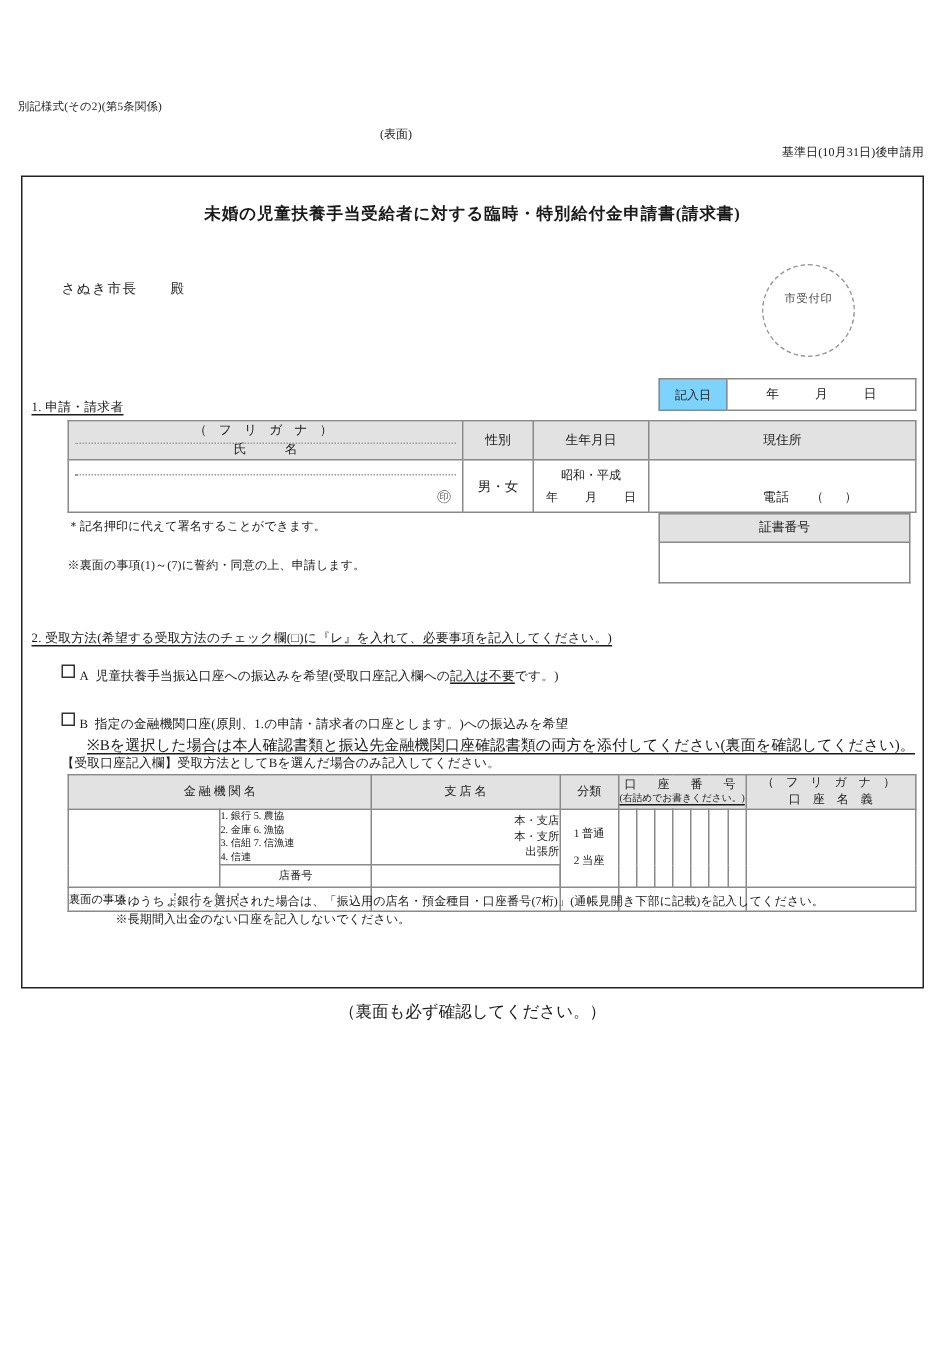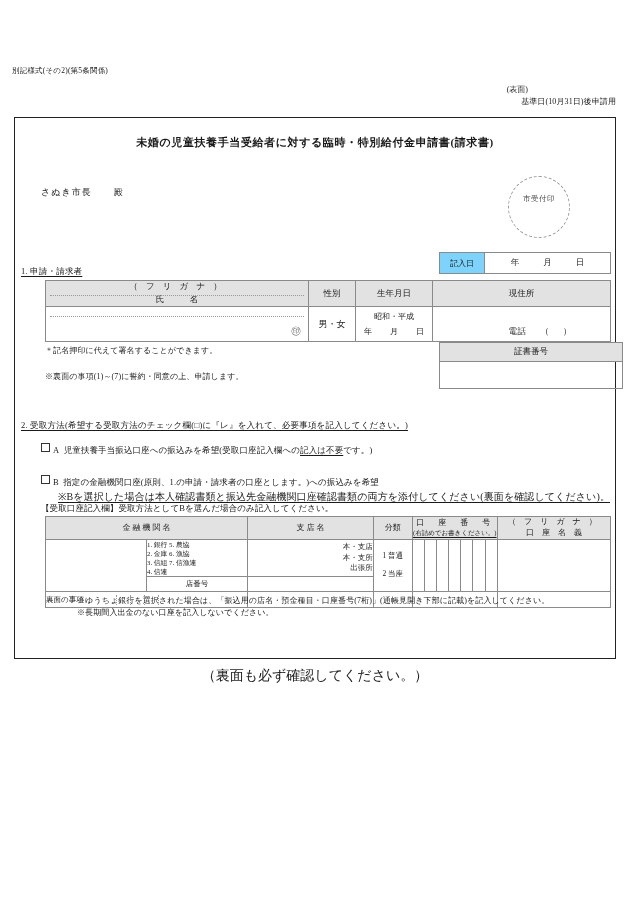--- a/index.html
+++ b/index.html
@@ -6,21 +6,21 @@
   body{
     width:630px;height:911px;
     font-family:"Liberation Serif","DejaVu Serif",serif;
     color:#1a1a1a;
     -webkit-font-smoothing:none;
   }
   .page{position:relative;width:630px;height:911px;overflow:hidden;}
 
   
   .doc-code{position:absolute;left:12px;top:66px;font-size:7.5px;letter-spacing:.2px;}
-  .side-label{position:absolute;left:0;top:84px;width:528px;text-align:right;font-size:8px;}
+  .side-label{position:absolute;left:0;top:84px;width:528px;text-align:center;font-size:8px;}
   .basis-note{position:absolute;right:14px;top:96px;font-size:8px;letter-spacing:.1px;}
 
   
   .frame{
     position:absolute;left:14px;top:117px;
     width:602px;height:542px;
     border:1.6px solid #222;
     box-sizing:border-box;
     background:#fff;
   }
@@ -84,21 +84,21 @@
   .addr-cell{position:relative;}
   .tel{position:absolute;right:38px;bottom:3px;font-size:8.5px;letter-spacing:.5px;}
   .tel .paren{margin-left:14px;letter-spacing:14px;}
 
   
   .note{position:absolute;font-size:8px;letter-spacing:.1px;white-space:nowrap;}
   #note1{left:30px;top:227px;}
   #note2{left:30px;top:253px;}
 
   
-  .shosho{position:absolute;left:424px;top:224px;width:184px;}
+  .shosho{position:absolute;left:424px;top:224px;width:168px;}
   .shosho .h{
     height:20px;background:#e2e2e2;border:1px solid #8a8a8a;
     display:flex;align-items:center;justify-content:center;font-size:8.5px;box-sizing:border-box;
   }
   .shosho .b{height:27px;border:1px solid #8a8a8a;border-top:none;box-sizing:border-box;}
 
   
   .opt{position:absolute;font-size:8.5px;white-space:nowrap;letter-spacing:.1px;}
   #optA{left:26px;top:325px;}
   #optB{left:26px;top:357px;}
@@ -119,21 +119,21 @@
   .kinban{font-size:7.5px;white-space:nowrap;padding-left:2px;}
   .digit{width:11px;}
   .tenban{font-size:7.5px;text-align:center;}
   .acc-name{position:relative;height:44px;}
 
   
   .fnote{position:absolute;font-size:8px;white-space:nowrap;letter-spacing:.1px;}
   #fn1{left:62px;top:477px;}
   #fn2{left:62px;top:489px;}
 
-  .bottom-note{position:absolute;left:0;top:667px;width:630px;text-align:center;font-size:14px;}
+  .bottom-note{position:absolute;left:0;top:667px;width:630px;text-align:center;font-size:11px;}
 </style>
 </head>
 <body>
 
 <div class="page">
 
   <div class="doc-code">別記様式(その2)(第5条関係)</div>
   <div class="side-label">(表面)</div>
   <div class="basis-note">基準日(10月31日)後申請用</div>
 

